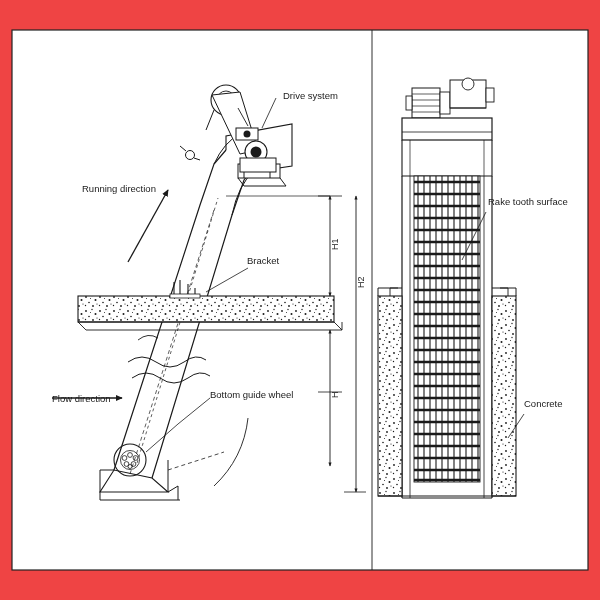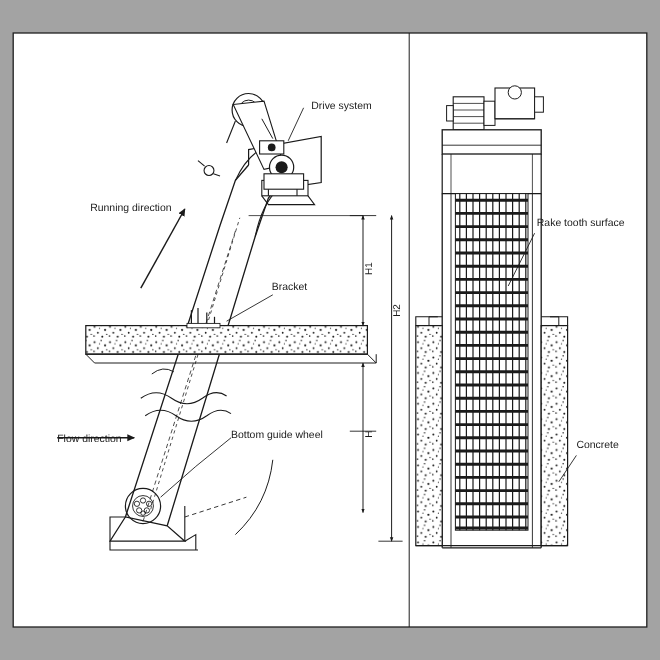--- a/index.html
+++ b/index.html
@@ -10,21 +10,21 @@
   body {
     width: 600px;
     height: 600px;
     font-family: "Liberation Sans", sans-serif;
     overflow: hidden;
   }
   #stage {
     position: relative;
     width: 600px;
     height: 600px;
-    background: #a3a3a3;
+    background: #ef4444;
   }
   svg#drawing {
     position: absolute;
     left: 0;
     top: 0;
     width: 600px;
     height: 600px;
     display: block;
   }
   .lbl {

